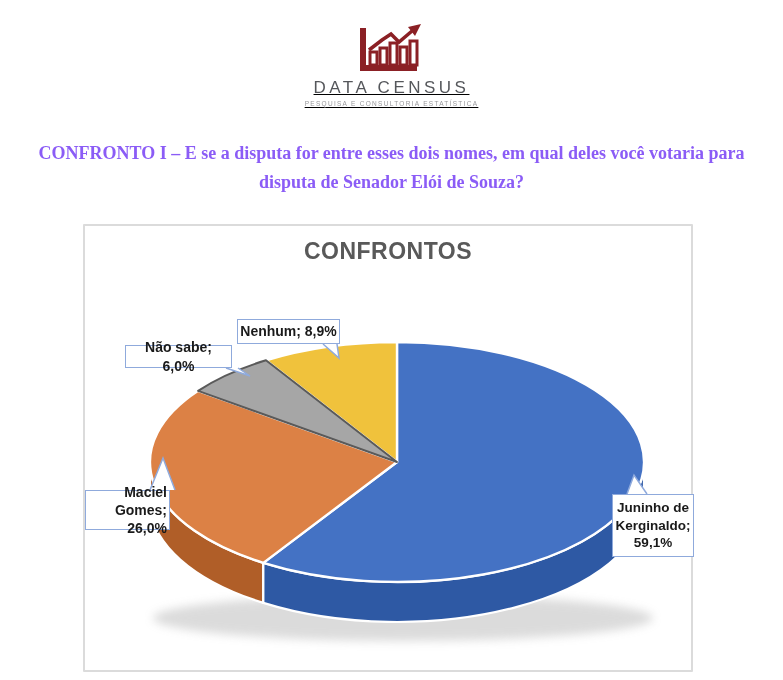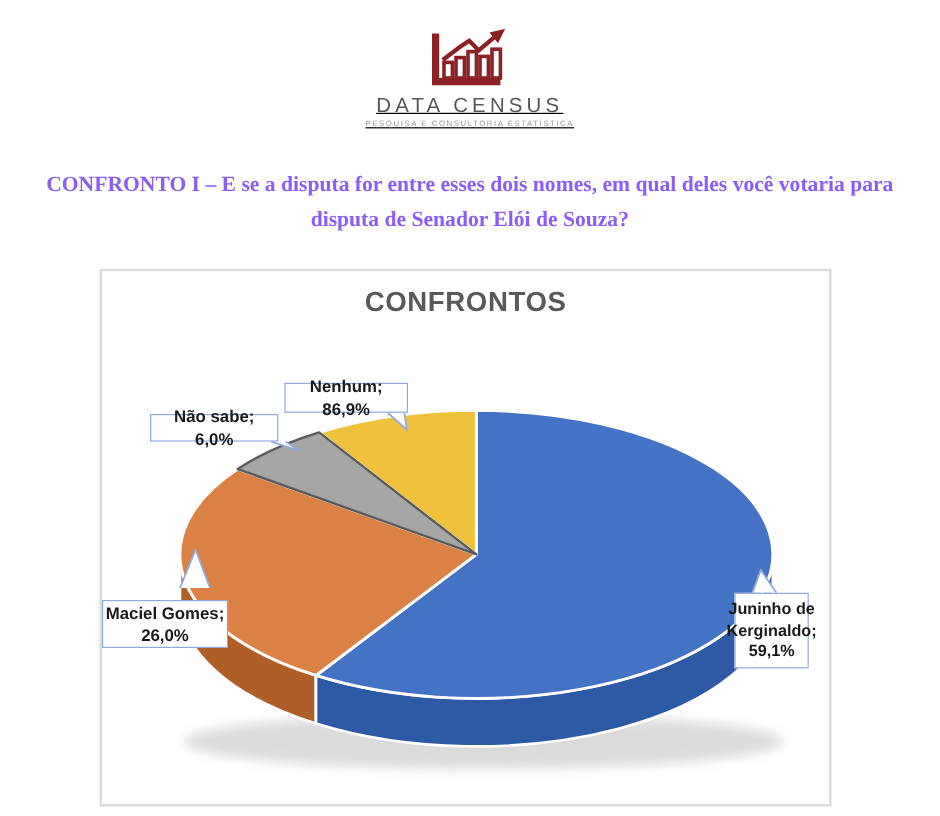--- a/index.html
+++ b/index.html
@@ -77,19 +77,19 @@
         <path d="M312 236 L312.00,116.00 A247 120 0 1 1 178.34,336.91 Z" fill="#4472C4" stroke="#ffffff" stroke-width="2.4" stroke-linejoin="round"></path>
         <path d="M312 236 L178.34,336.91 A247 120 0 0 1 113.09,164.86 Z" fill="#DC8145" stroke="#ffffff" stroke-width="2.4" stroke-linejoin="round"></path>
         <path d="M312 236 L180.96,134.28 A247 120 0 0 1 312.00,116.00 Z" fill="#F0C23C" stroke="#ffffff" stroke-width="2.4" stroke-linejoin="round"></path>
         <path d="M312 236 L113.09,164.86 A247 120 0 0 1 180.96,134.28 Z" fill="#A6A6A6" stroke="#5A5A5A" stroke-width="2" stroke-linejoin="round"></path>
         <path d="M238 118 L254 132 L252 118" fill="#ffffff" stroke="#8FAADC" stroke-width="1.5"></path>
         <path d="M141 142 L165 150 L153 142" fill="#ffffff" stroke="#8FAADC" stroke-width="1.5"></path>
         <path d="M65 264 L78 232 L90 264" fill="#ffffff" stroke="#8FAADC" stroke-width="1.5"></path>
         <path d="M542 268 L549 249 L562 268" fill="#ffffff" stroke="#8FAADC" stroke-width="1.5"></path>
       </svg>
 
-    <div class="callout" style="left:152px;top:93px;width:103px;height:25px;">Nenhum; 86,9%</div>
+    <div class="callout" style="left:152px;top:93px;width:103px;height:25px;">Nenhum; 8,9%</div>
     <div class="callout" style="left:40px;top:119px;width:107px;height:23px;">Não sabe; 6,0%</div>
-    <div class="callout" style="left:0px;top:274px;width:105px;height:40px;">Maciel Gomes; 26,0%</div>
-    <div class="callout small" style="left:527px;top:268px;width:62px;height:63px;">Juninho de Kerginaldo; 59,1%</div>
+    <div class="callout" style="left:0px;top:264px;width:85px;height:40px;text-align:right;">Maciel Gomes; 26,0%</div>
+    <div class="callout small" style="left:527px;top:268px;width:82px;height:63px;">Juninho de Kerginaldo; 59,1%</div>
   </div>
 
 </div>
 
 </body></html>

